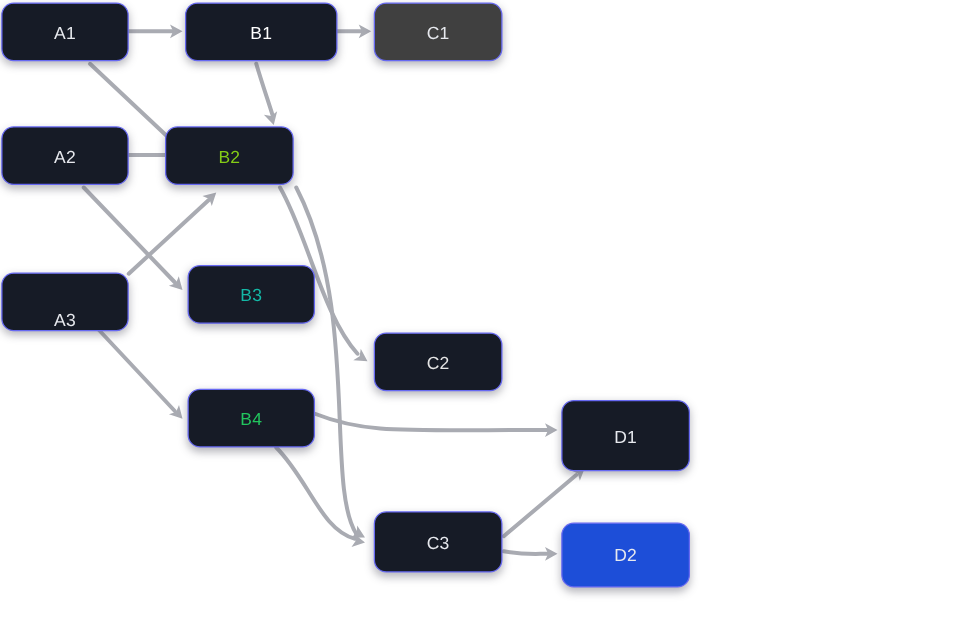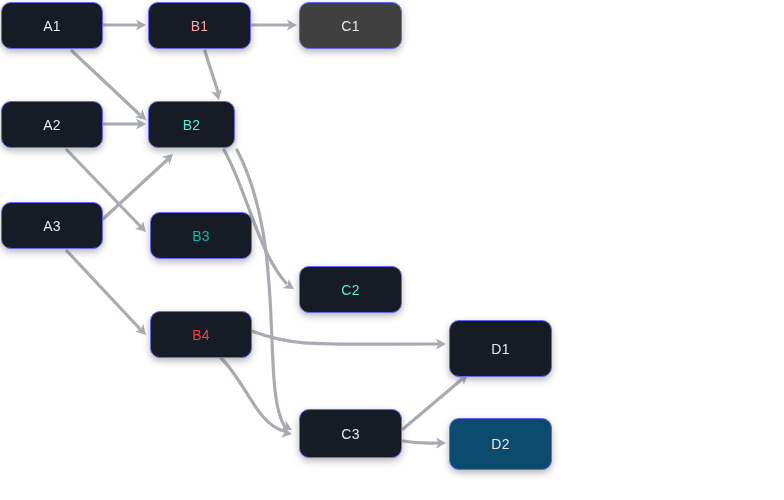--- a/index.html
+++ b/index.html
@@ -101,47 +101,47 @@
       </g>
       <g>
         <path class="edge-path" d="M403,441 C420,444 428,443 438,443" stroke="#a9abb2" stroke-width="3.2"></path>
         <polygon points="0,0 -10,-5.5 -7.5,0 -10,5.5" fill="#a9abb2" transform="translate(446,443) rotate(0)"></polygon>
       </g>
     </svg>
   <div class="node-layer">
       <div class="flow-node" style="left: 1px; top: 2px; width: 102px; height: 47px; background: rgb(22, 27, 38); border: 1.8px solid rgb(103, 105, 242); color: rgb(231, 233, 238);">
         <span>A1</span>
       </div>
-      <div class="flow-node" style="left: 148px; top: 2px; width: 103px; height: 47px; background: rgb(22, 27, 38); border: 1.8px solid rgb(103, 105, 242); color: #fca5a5;">
+      <div class="flow-node" style="left: 148px; top: 2px; width: 122px; height: 47px; background: rgb(22, 27, 38); border: 1.8px solid rgb(103, 105, 242); color: #ffffff;">
         <span>B1</span>
       </div>
       <div class="flow-node" style="left: 299px; top: 2px; width: 103px; height: 47px; background: #404040; border: 1.8px solid rgb(103, 105, 242); color: rgb(231, 233, 238);">
         <span>C1</span>
       </div>
       <div class="flow-node" style="left: 1px; top: 101px; width: 102px; height: 47px; background: rgb(22, 27, 38); border: 1.8px solid rgb(103, 105, 242); color: rgb(231, 233, 238);">
         <span>A2</span>
       </div>
-      <div class="flow-node" style="left: 148px; top: 101px; width: 87px; height: 47px; background: rgb(22, 27, 38); border: 1.8px solid rgb(103, 105, 242); color: #5eead4;">
+      <div class="flow-node" style="left: 132px; top: 101px; width: 103px; height: 47px; background: rgb(22, 27, 38); border: 1.8px solid rgb(103, 105, 242); color: #84cc16;">
         <span>B2</span>
       </div>
-      <div class="flow-node" style="left: 1px; top: 202px; width: 102px; height: 47px; background: rgb(22, 27, 38); border: 1.8px solid rgb(103, 105, 242); color: rgb(231, 233, 238);">
+      <div class="flow-node" style="left: 1px; top: 218px; width: 102px; height: 47px; background: rgb(22, 27, 38); border: 1.8px solid rgb(103, 105, 242); color: rgb(231, 233, 238); align-items: flex-end;">
         <span>A3</span>
       </div>
       <div class="flow-node" style="left: 150px; top: 212px; width: 102px; height: 47px; background: rgb(22, 27, 38); border: 1.8px solid rgb(103, 105, 242); color: #14b8a6;">
         <span>B3</span>
       </div>
-      <div class="flow-node" style="left: 299px; top: 266px; width: 103px; height: 47px; background: rgb(22, 27, 38); border: 1.8px solid rgb(103, 105, 242); color: #5eead4;">
+      <div class="flow-node" style="left: 299px; top: 266px; width: 103px; height: 47px; background: rgb(22, 27, 38); border: 1.8px solid rgb(103, 105, 242); color: #e5e5e5;">
         <span>C2</span>
       </div>
-      <div class="flow-node" style="left: 150px; top: 311px; width: 102px; height: 47px; background: rgb(22, 27, 38); border: 1.8px solid rgb(103, 105, 242); color: #ef4444;">
+      <div class="flow-node" style="left: 150px; top: 311px; width: 102px; height: 47px; background: rgb(22, 27, 38); border: 1.8px solid rgb(103, 105, 242); color: #22c55e;">
         <span>B4</span>
       </div>
       <div class="flow-node" style="left: 449px; top: 320px; width: 103px; height: 57px; background: rgb(22, 27, 38); border: 1.8px solid rgb(103, 105, 242); color: rgb(231, 233, 238);">
         <span>D1</span>
       </div>
       <div class="flow-node" style="left: 299px; top: 409px; width: 103px; height: 49px; background: rgb(22, 27, 38); border: 1.8px solid rgb(103, 105, 242); color: rgb(231, 233, 238);">
         <span>C3</span>
       </div>
-      <div class="flow-node" style="left: 449px; top: 418px; width: 103px; height: 52px; background: #0c4a6e; border: 1.8px solid rgb(103, 105, 242); color: rgb(231, 233, 238);">
+      <div class="flow-node" style="left: 449px; top: 418px; width: 103px; height: 52px; background: #1d4ed8; border: 1.8px solid rgb(103, 105, 242); color: rgb(231, 233, 238);">
         <span>D2</span>
       </div>
     </div>
 </div>
 
 </body></html>

